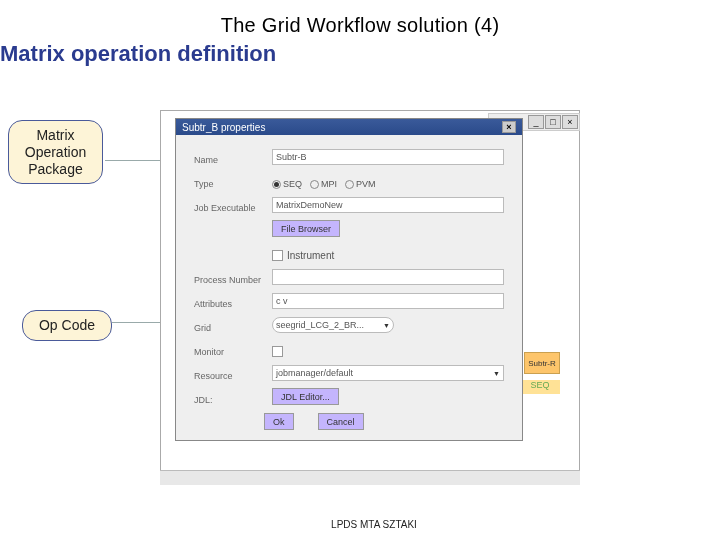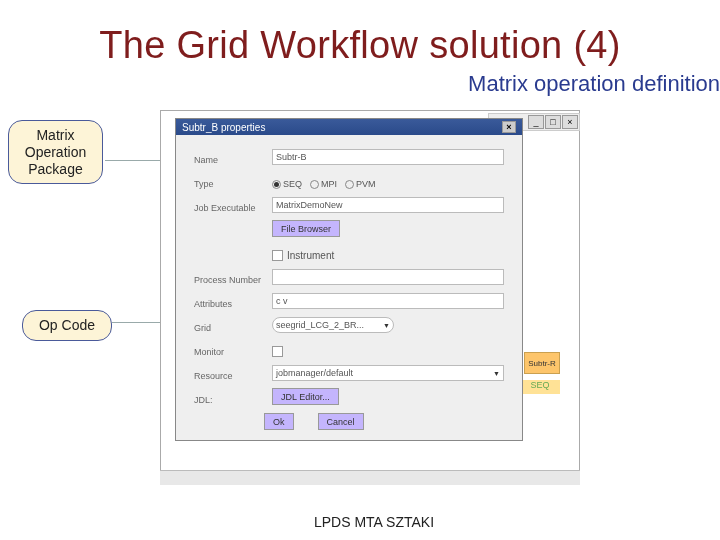--- a/index.html
+++ b/index.html
@@ -2,27 +2,27 @@
 <html><head>
 <meta charset="utf-8">
 <style>
   * { box-sizing: border-box; margin: 0; padding: 0; }
   body {
     width: 720px; height: 540px;
     font-family: Arial, sans-serif;
     background: #fff; position: relative; overflow: hidden;
   }
   .title {
-    text-align: center; color: #7f1d1d;
-    font-size: 38px; font-weight: 400;
-    margin-top: 24px; letter-spacing: 0.3px;
+    text-align: center; color: #000000;
+    font-size: 20px; font-weight: 400;
+    margin-top: 14px; letter-spacing: 0.3px;
   }
   .subtitle {
-    text-align: right; color: #2a3b8f;
-    font-size: 22px; font-weight: 400;
+    text-align: left; color: #2a3b8f;
+    font-size: 22px; font-weight: 700;
     margin-top: 4px;
   }
   .callout {
     position: absolute;
     background: #fdf4d7;
     border: 1.5px solid #4a5a9a;
     border-radius: 14px;
     padding: 6px 14px;
     font-size: 14px; color: #222;
     text-align: center; line-height: 1.2;
@@ -128,21 +128,21 @@
   .sel-grid { width: 122px; border-radius: 8px; }
   .sel-res { flex: 1; }
   .arrow { font-size: 7px; color: #333; }
   .dlg-actions {
     display: flex; gap: 24px; justify-content: flex-start;
     margin: 8px 0 2px 78px;
   }
   .footer {
     position: absolute; bottom: 10px; left: 0;
     width: 100%; text-align: center;
-    font-size: 14px; color: #222; padding-left: 28px;
+    font-size: 10px; color: #222; padding-left: 28px;
   }
 </style>
 </head>
 <body>
 
 <div class="title">The Grid Workflow solution (4)</div>
 <div class="subtitle">Matrix operation definition</div>
 
 <div class="callout callout-1" style="white-space:pre-line">Matrix
 Operation

